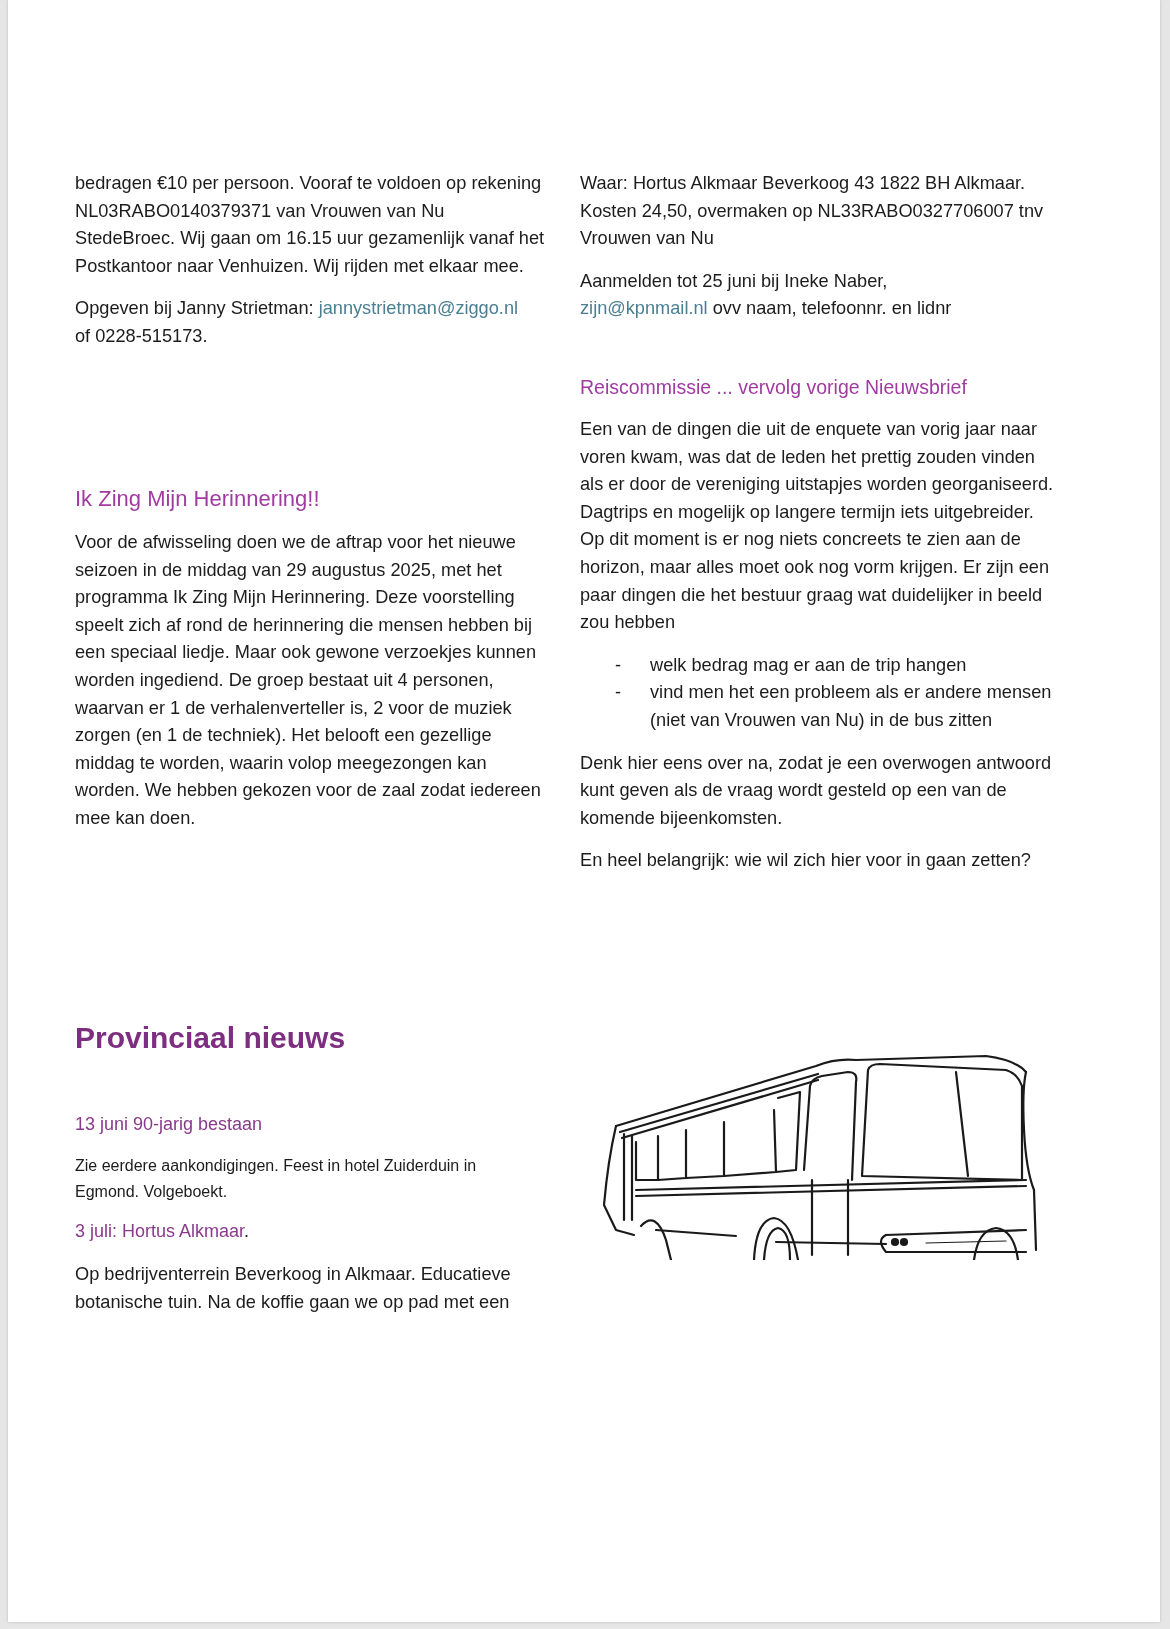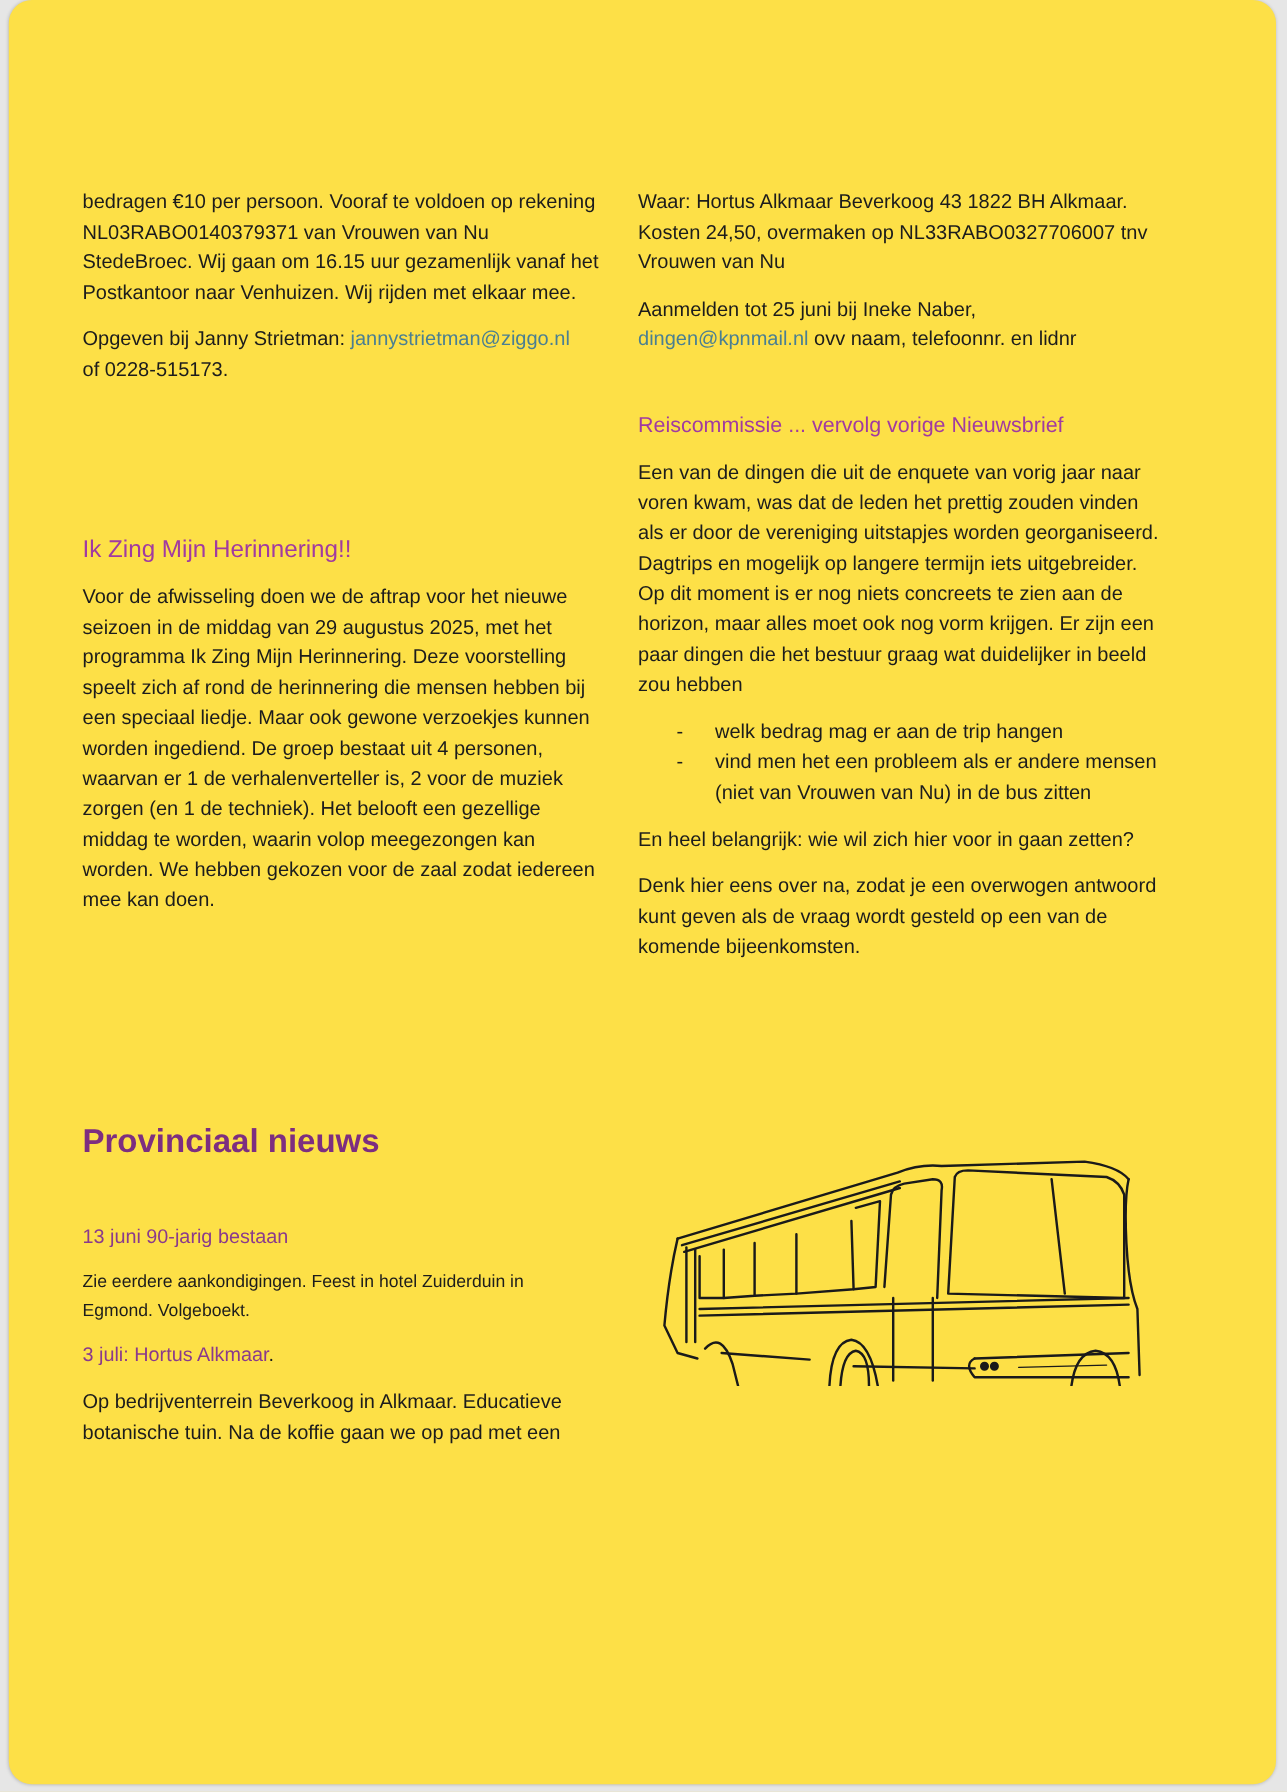--- a/index.html
+++ b/index.html
@@ -5,23 +5,22 @@
   html, body { margin: 0; padding: 0; }
   body {
     width: 1170px; height: 1629px;
     background: #e6e6e6;
     position: relative; overflow: hidden;
     font-family: "Liberation Sans", "DejaVu Sans", sans-serif;
     color: #1c1c1c;
   }
   .page {
     position: absolute; left: 8px; top: 0; width: 1152px; height: 1622px;
-    background: #fde047;
+    background: #ffffff;
     box-shadow: 0 0 3px rgba(0,0,0,0.18);
-    border-radius: 21px;
   }
   .col { position: absolute; width: 480px; }
   .p {
     font-size: 18.2px; line-height: 27.6px; margin: 0;
   }
   .small { font-size: 16px; line-height: 25.5px; }
   .h-magenta { color: #a13aa1; font-size: 22px; line-height: 28px; margin: 0; font-weight: normal; }
   .h-purple { color: #7d2e80; font-size: 30px; line-height: 28px; margin: 0; font-weight: bold; }
   .h-sub { color: #8a3a8c; font-size: 18px; line-height: 26px; margin: 0; font-weight: normal; }
   .h-reis { color: #a13aa1; font-size: 19.5px; line-height: 26px; margin: 0; font-weight: normal; }
@@ -56,34 +55,34 @@
   <h2 class="h-purple abs" style="left:67px; top:1024px;">Provinciaal nieuws</h2>
   <h3 class="h-sub abs" style="left:67px; top:1111px;">13 juni 90-jarig bestaan</h3>
   <p class="small abs" style="left:67px; top:1153px; width:450px; margin:0;">Zie eerdere aankondigingen. Feest in hotel Zuiderduin in Egmond. Volgeboekt.</p>
   <h3 class="h-sub abs" style="left:67px; top:1218px;"><span>3 juli: Hortus Alkmaar</span><span style="color:#1c1c1c">.</span></h3>
   <p class="p abs" style="left:67px; top:1261px; width:470px;">Op bedrijventerrein Beverkoog in Alkmaar. Educatieve botanische tuin. Na de koffie gaan we op pad met een</p>
 
   <div class="col" style="left:572px; top:170px; width:480px;">
     <p class="p" style="width:475px;">Waar: Hortus Alkmaar Beverkoog 43 1822 BH Alkmaar. Kosten 24,50, overmaken op NL33RABO0327706007 tnv Vrouwen van Nu</p>
     <p class="p" style="margin-top:15px;">
       <span>Aanmelden tot 25 juni bij Ineke Naber,</span><br>
-      <a class="link">dingen@kpnmail.nl</a><span> ovv naam, telefoonnr. en lidnr</span>
+      <a class="link">zijn@kpnmail.nl</a><span> ovv naam, telefoonnr. en lidnr</span>
     </p>
   </div>
 
   <h2 class="h-reis abs" style="left:572px; top:374px;">Reiscommissie ... vervolg vorige Nieuwsbrief</h2>
 
   <div class="col" style="left:572px; top:416px; width:480px;">
     <p class="p" style="width:478px;">Een van de dingen die uit de enquete van vorig jaar naar voren kwam, was dat de leden het prettig zouden vinden als er door de vereniging uitstapjes worden georganiseerd. Dagtrips en mogelijk op langere termijn iets uitgebreider.  Op dit moment is er nog niets concreets te zien aan de horizon, maar alles moet ook nog vorm krijgen. Er zijn een paar dingen die het bestuur graag wat duidelijker in beeld zou hebben</p>
     <ul class="list" style="margin-top:15px;">
       <li><span class="dash">-</span><span>welk bedrag mag er aan de trip hangen</span></li>
       <li><span class="dash">-</span><span>vind men het een probleem als er andere mensen (niet van Vrouwen van Nu)  in de bus zitten</span></li>
     </ul>
+    <p class="p" style="margin-top:15px;">Denk hier eens over na, zodat je een  overwogen antwoord kunt geven als de vraag wordt gesteld op een van de komende bijeenkomsten.</p>
     <p class="p" style="margin-top:15px;">En heel belangrijk: wie wil zich hier voor in gaan zetten?</p>
-    <p class="p" style="margin-top:15px;">Denk hier eens over na, zodat je een  overwogen antwoord kunt geven als de vraag wordt gesteld op een van de komende bijeenkomsten.</p>
   </div>
 
   <svg class="abs" style="left:578px; top:1030px;" width="460" height="230" viewBox="0 0 460 230" fill="none" stroke="#1a1a1a" stroke-width="2.2" stroke-linecap="round" stroke-linejoin="round">
 
     <path d="M30 96 L230 36 Q250 28 270 30 L400 26 Q430 30 440 42"></path>
     <path d="M34 102 L232 44"></path>
     <path d="M36 108 L232 50"></path>
 
     <path d="M30 96 Q22 130 18 175 L30 200 L48 205"></path>
     <path d="M38 104 L38 190"></path>

